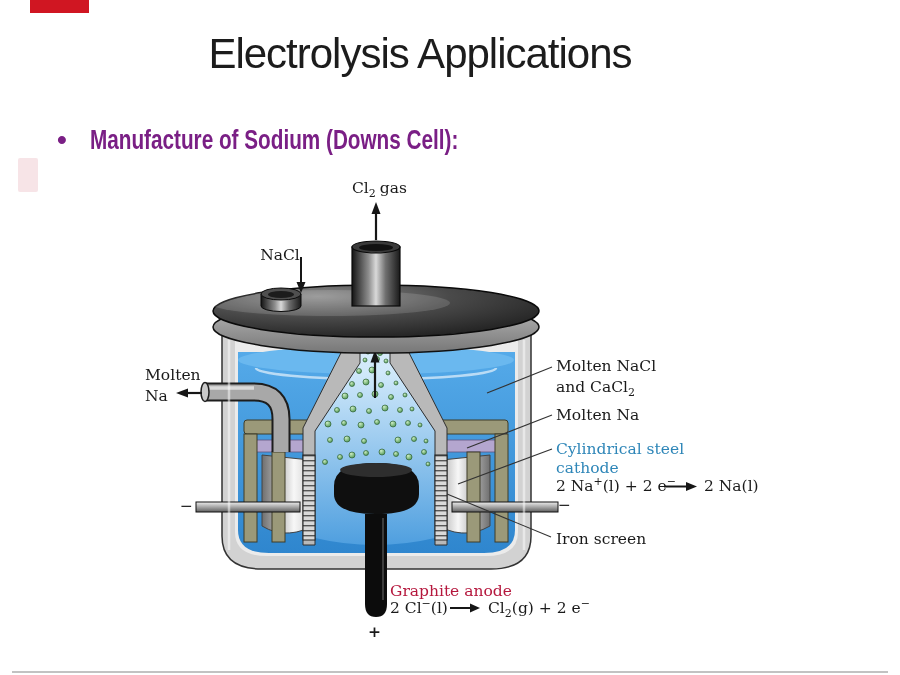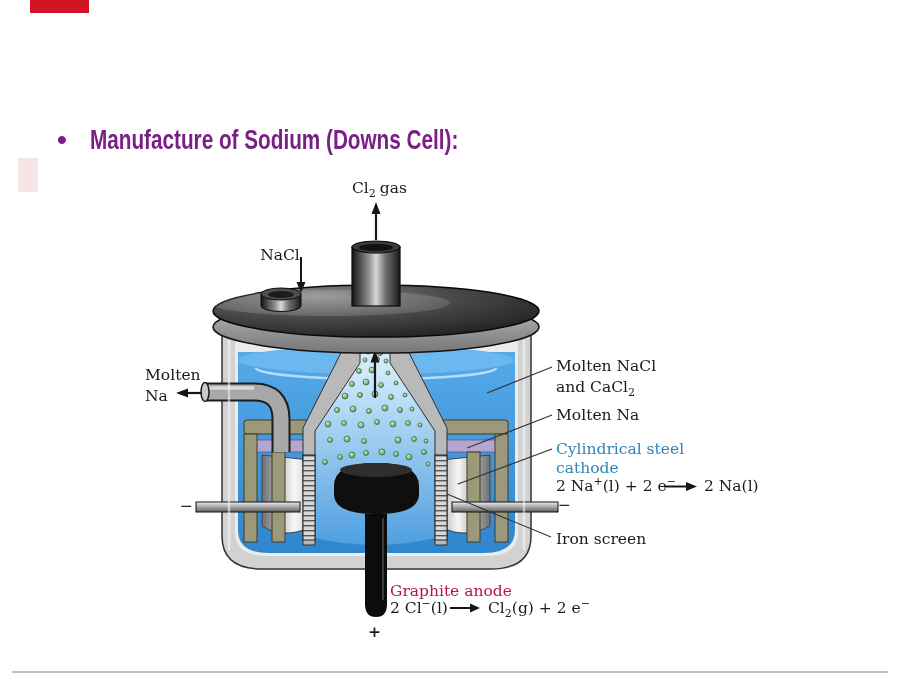--- a/index.html
+++ b/index.html
@@ -26,20 +26,21 @@
   .arrowhead{fill:#161616;stroke:none;}
 </style>
 </head>
 <body>
 
 <div id="slide">
 
   <div class="red-marker"></div>
   <div class="faint-marker"></div>
 
+  <div class="slide-title">Electrolysis Applications</div>
 
   <div class="bullet-row">
     <span class="bullet-dot">•</span>
     <span class="bullet-text">Manufacture of Sodium (Downs Cell):</span>
   </div>
 
   <svg width="900" height="675" viewBox="0 0 900 675">
     <defs>
       <radialGradient id="gradLid" cx="32%" cy="22%" r="90%">
         <stop offset="0%" stop-color="#8d8d8d"></stop>

